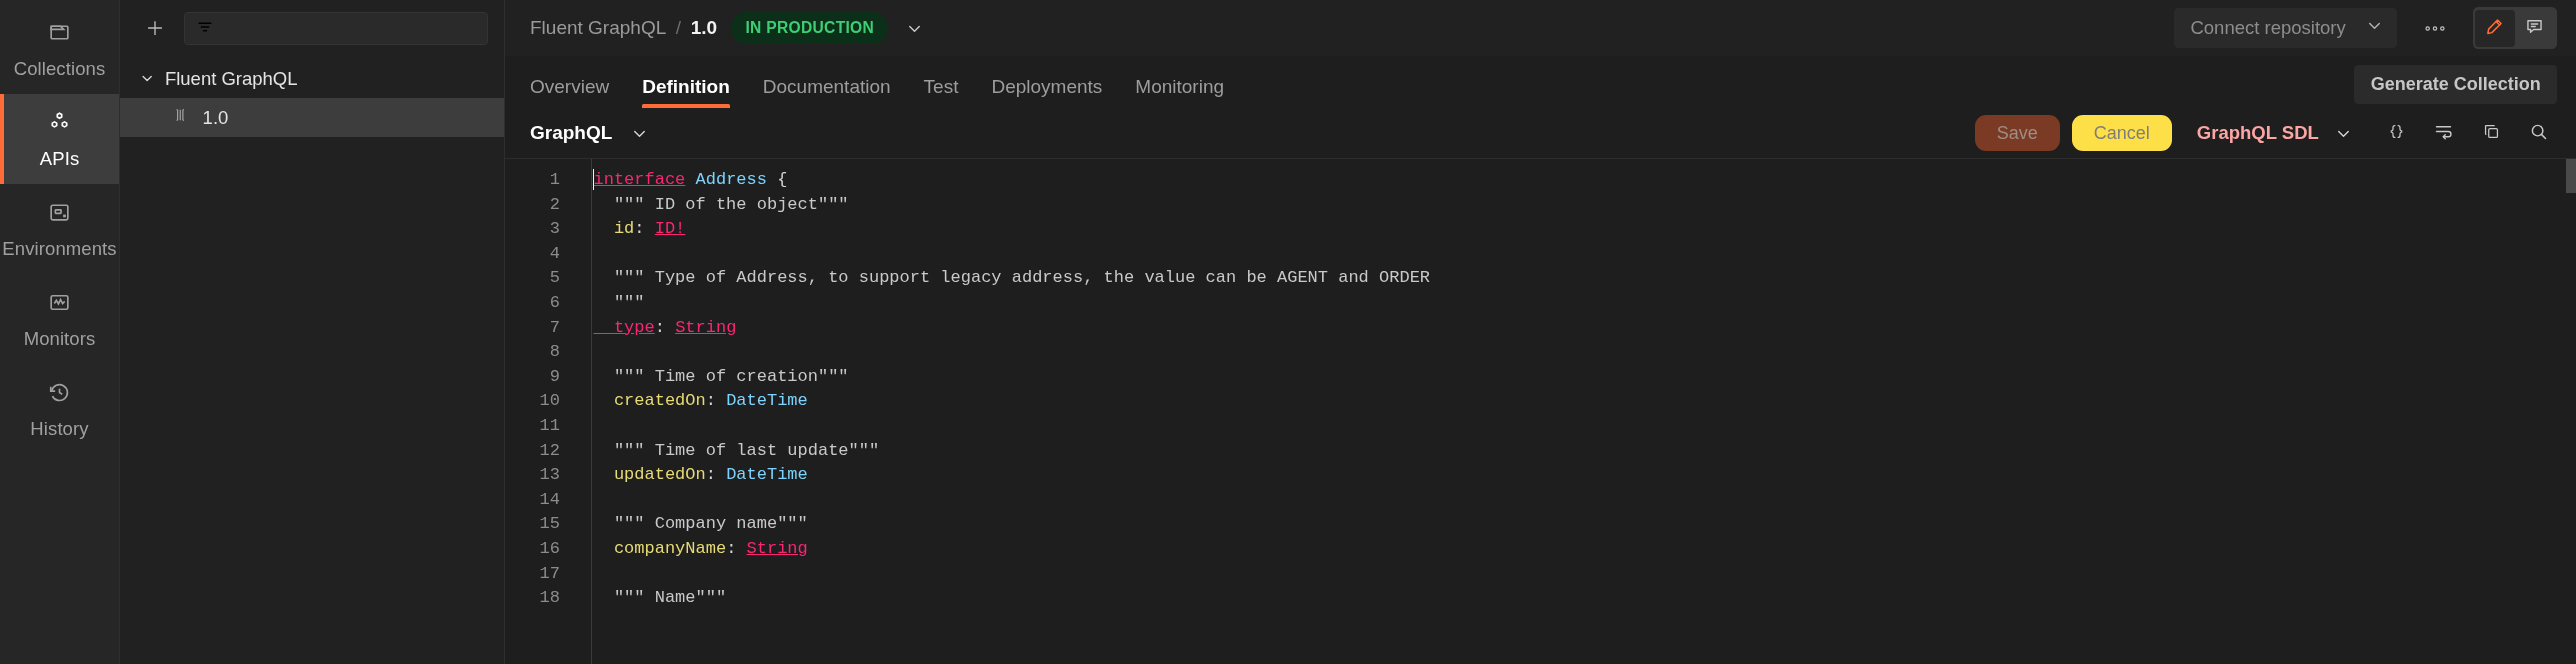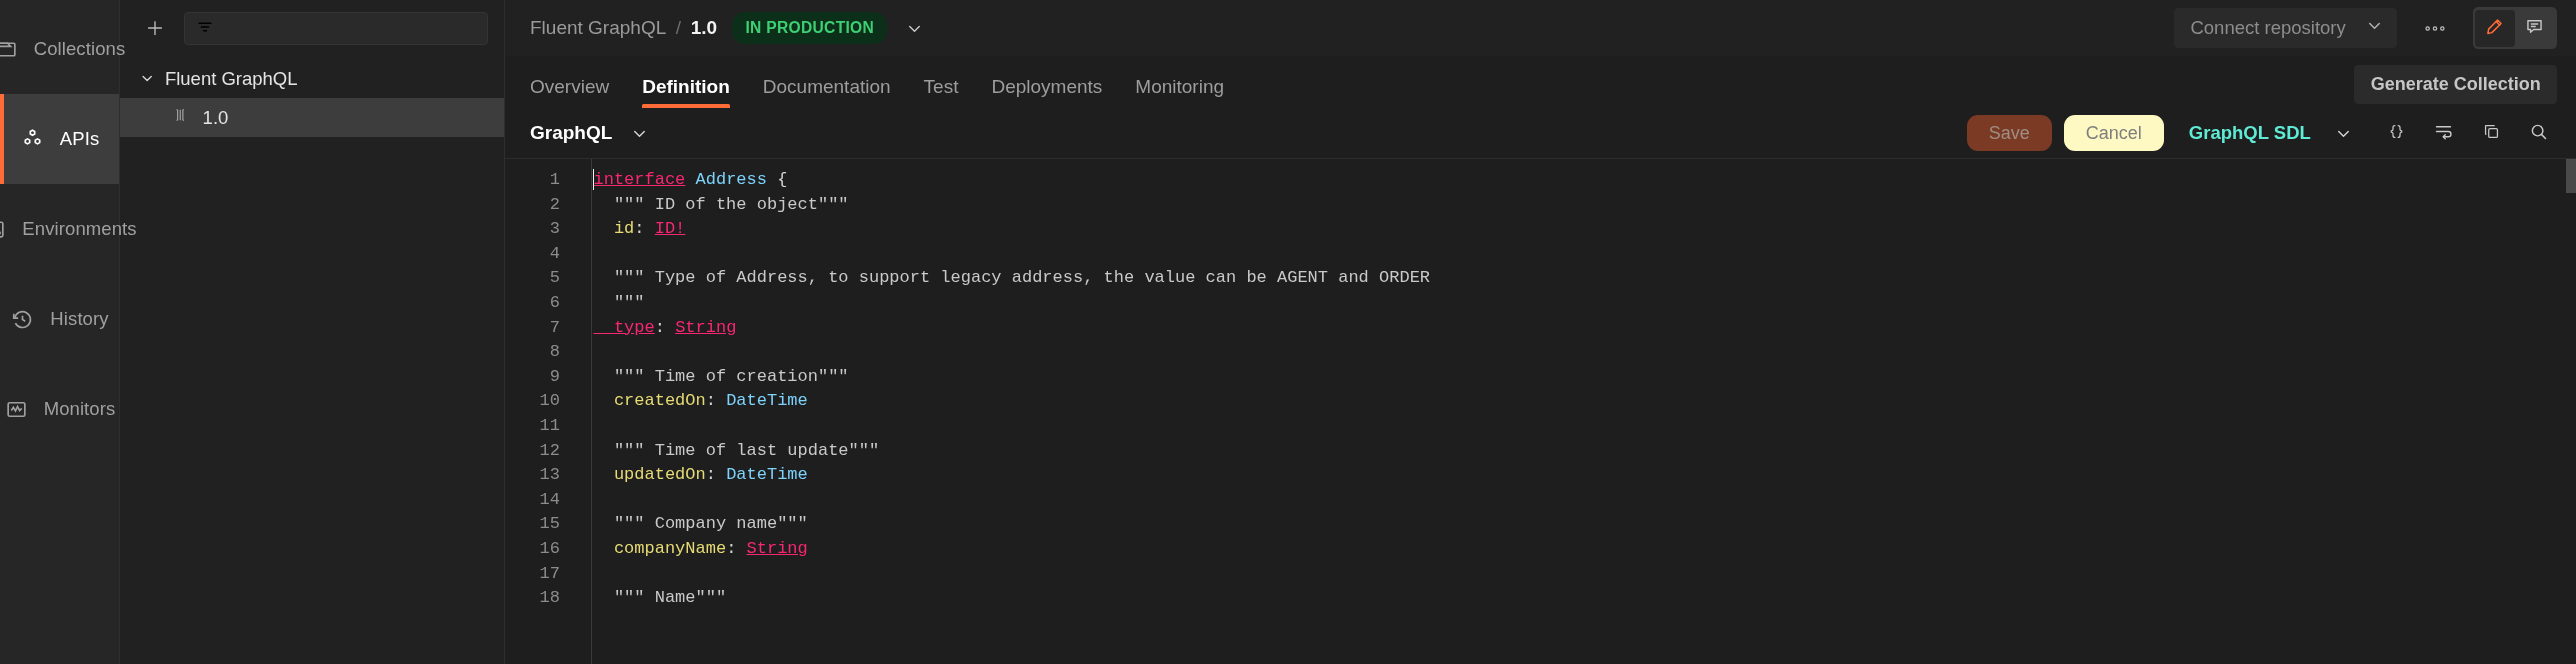--- a/index.html
+++ b/index.html
@@ -17,21 +17,21 @@
   .rail {
     width: 120px; flex: 0 0 120px;
     background: #262626;
     border-right: 0.7px solid #2e2e2e;
     padding-top: 4.4px;
     display: flex; flex-direction: column;
     position: relative;
   }
   .rail-item {
     height: 90px;
-    display: flex; flex-direction: row;
+    display: flex; flex-direction: column;
     align-items: center; justify-content: center;
     gap: 15px;
     color: #a0a0a0;
     cursor: pointer;
     position: relative;
     user-select: none;
   }
   .rail-item .rail-label { font-size: 18.5px; letter-spacing: 0.1px; line-height: 1; }
   .rail-item.active { background: #3d3d3d; color: #ffffff; }
   .rail-item.active::before {
@@ -162,24 +162,24 @@
     color: #ffffff; font-size: 19px; font-weight: bold;
     cursor: pointer;
   }
   .lang-select .cv { color: #d5d5d5; font-weight: normal; display:flex; }
   .btn {
     height: 36px; padding: 0 22px;
     border-radius: 11px; display: flex; align-items: center;
     font-size: 18px; cursor: default; white-space: nowrap;
   }
   .btn-save { background: #7a3a24; color: #a08d84; margin-right: 12px; }
-  .btn-cancel { background: #fef9c3; color: #7e7e7e; margin-right: 25px; }
+  .btn-cancel { background: #fde047; color: #7e7e7e; margin-right: 25px; }
   .sdl-select {
-    display: flex; align-items: center; gap: 23px;
-    color: #5eead4; font-size: 18.5px; font-weight: bold;
+    display: flex; align-items: center; gap: 15px;
+    color: #fca5a5; font-size: 18.5px; font-weight: bold;
     cursor: pointer; margin-right: 25px;
   }
   .sdl-select .cv { color: #d5d5d5; font-weight: normal; display:flex; }
   .ed-icons { display: flex; align-items: center; gap: 10.4px; }
   .ed-ico {
     width: 37px; height: 36px; border-radius: 3.7px;
     display: flex; align-items: center; justify-content: center;
     color: #c9c9c9; cursor: pointer;
   }
 
@@ -263,36 +263,36 @@
           <rect x="15.5" y="14" width="2.6" height="2.6" fill="currentColor" stroke="none"></rect>
         </svg>
       </span>
       <span class="rail-label">Environments</span>
     </div>
 
 
     <div class="rail-item">
       <span>
         <svg width="25" height="25" viewBox="0 0 24 24" fill="none" stroke="currentColor" stroke-width="1.6">
+          <rect x="4" y="5.5" width="16" height="13" rx="1.5"></rect>
+          <path d="M7 13l2-3 2 3.4 2-4.2 2 3.8 2-2"></path>
+        </svg>
+      </span>
+      <span class="rail-label">Monitors</span>
+    </div>
+
+    <div class="rail-item">
+      <span>
+        <svg width="25" height="25" viewBox="0 0 24 24" fill="none" stroke="currentColor" stroke-width="1.6">
           <path d="M4.6 10.4a7.6 7.6 0 1 1 .6 5"></path>
           <path d="M3.6 6.4v4.2h4.2"></path>
           <path d="M12 8.4V12l2.6 1.6"></path>
         </svg>
       </span>
       <span class="rail-label">History</span>
-    </div>
-
-    <div class="rail-item">
-      <span>
-        <svg width="25" height="25" viewBox="0 0 24 24" fill="none" stroke="currentColor" stroke-width="1.6">
-          <rect x="4" y="5.5" width="16" height="13" rx="1.5"></rect>
-          <path d="M7 13l2-3 2 3.4 2-4.2 2 3.8 2-2"></path>
-        </svg>
-      </span>
-      <span class="rail-label">Monitors</span>
     </div>
   </nav>
 
   <aside class="explorer">
     <div class="explorer-toolbar">
       <div class="plus-btn">
         <svg width="22" height="22" viewBox="0 0 24 24" fill="none" stroke="currentColor" stroke-width="1.5">
           <path d="M12 4.5v15M4.5 12h15"></path>
         </svg>
       </div>

